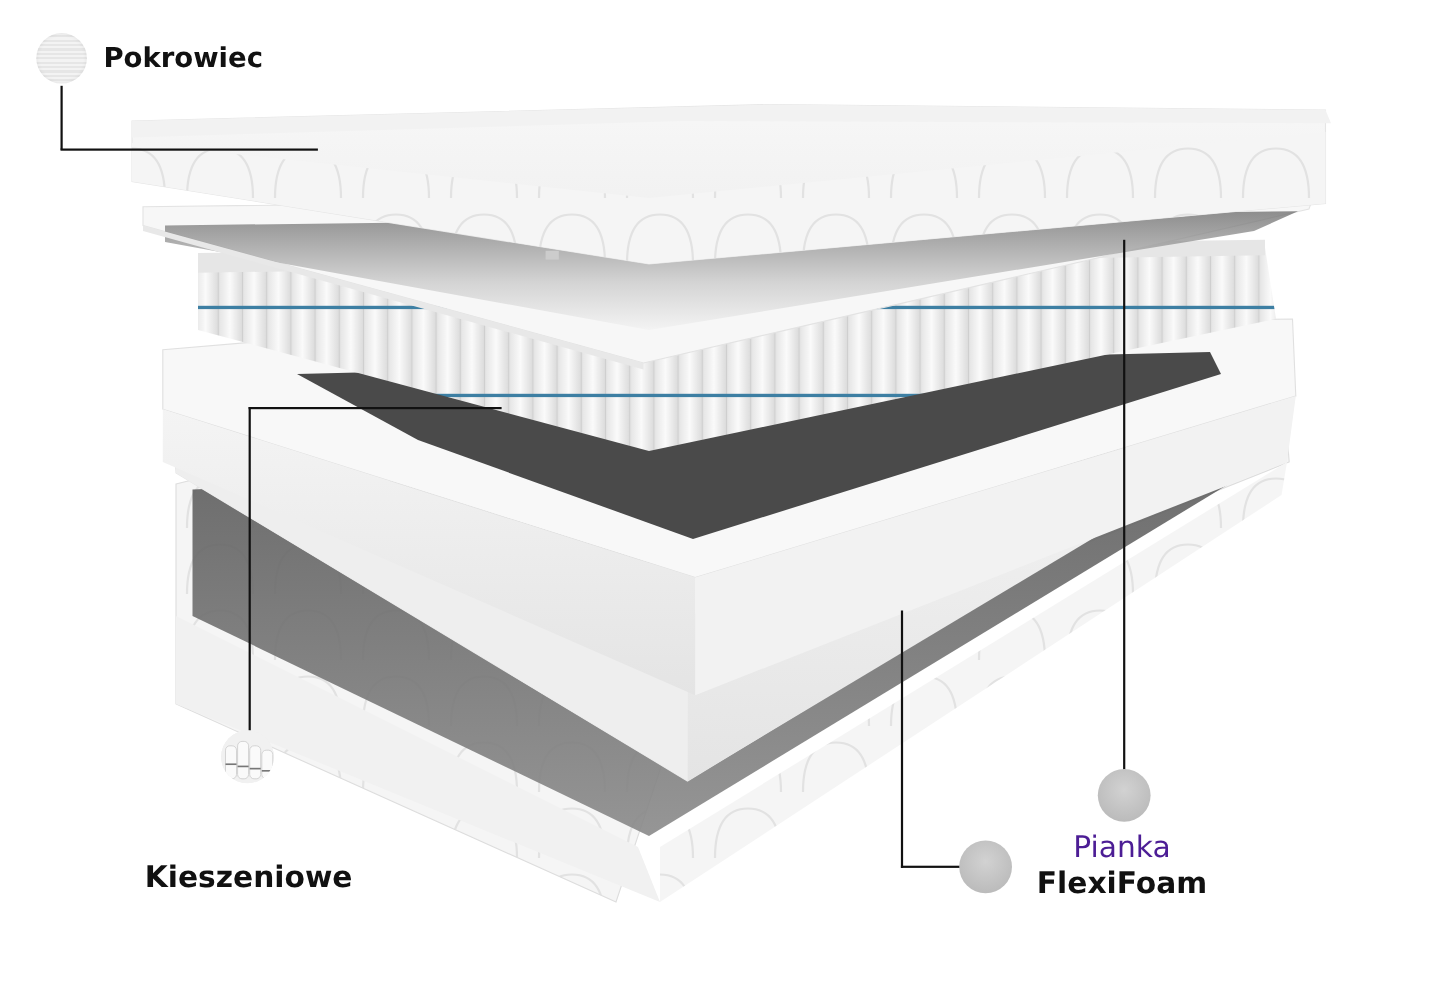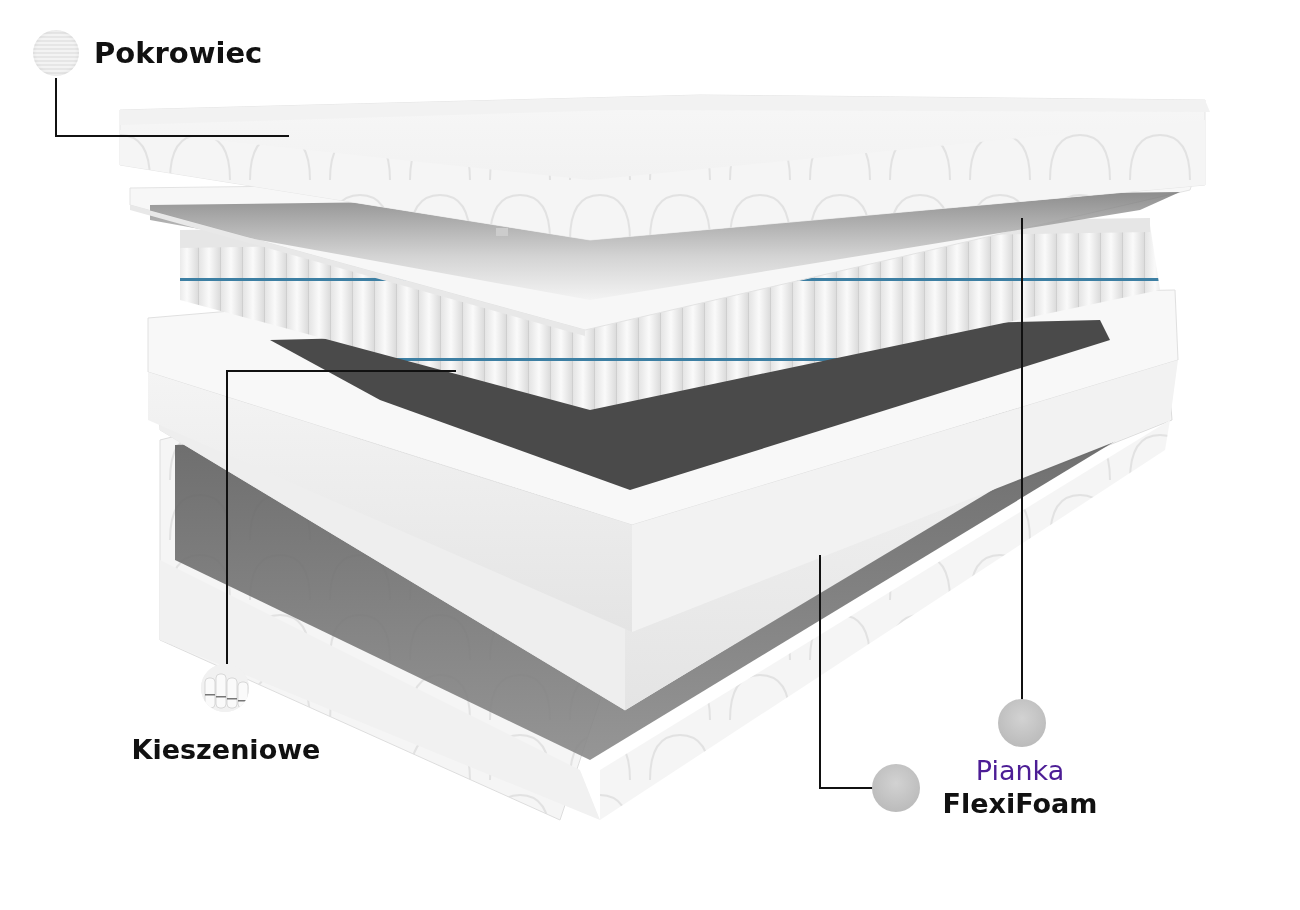--- a/index.html
+++ b/index.html
@@ -109,22 +109,22 @@
       <rect x="15" y="32" width="10" height="1.5"></rect>
       <rect x="26" y="34" width="10" height="1.5"></rect>
       <rect x="37" y="36" width="10" height="1.5"></rect>
     </g>
   </svg>
 </div>
 
 <div class="dot" style="left:998px;top:699px;width:48px;height:48px;"></div>
 <div class="dot" style="left:872px;top:764px;width:48px;height:48px;"></div>
 
-<div class="abs label-bold" style="left:94px;top:36px;font-size:29px;line-height:34px;">Pokrowiec</div>
+<div class="abs label-bold" style="left:94px;top:36px;font-size:25px;line-height:34px;">Pokrowiec</div>
 
 <div class="abs" style="left:120px;top:733px;width:212px;text-align:center;">
-  <div class="label-bold" style="font-size:27px;line-height:33px;">Kieszeniowe</div>
+  <div class="label-bold" style="font-size:27px;line-height:33px;margin-top:48px;">Kieszeniowe</div>
 </div>
 
 <div class="abs" style="left:920px;top:754px;width:200px;text-align:center;">
   <div class="label-light" style="font-size:27px;line-height:33px;">Pianka</div>
   <div class="label-bold" style="font-size:27px;line-height:33px;">FlexiFoam</div>
 </div>
 
 </body></html>

